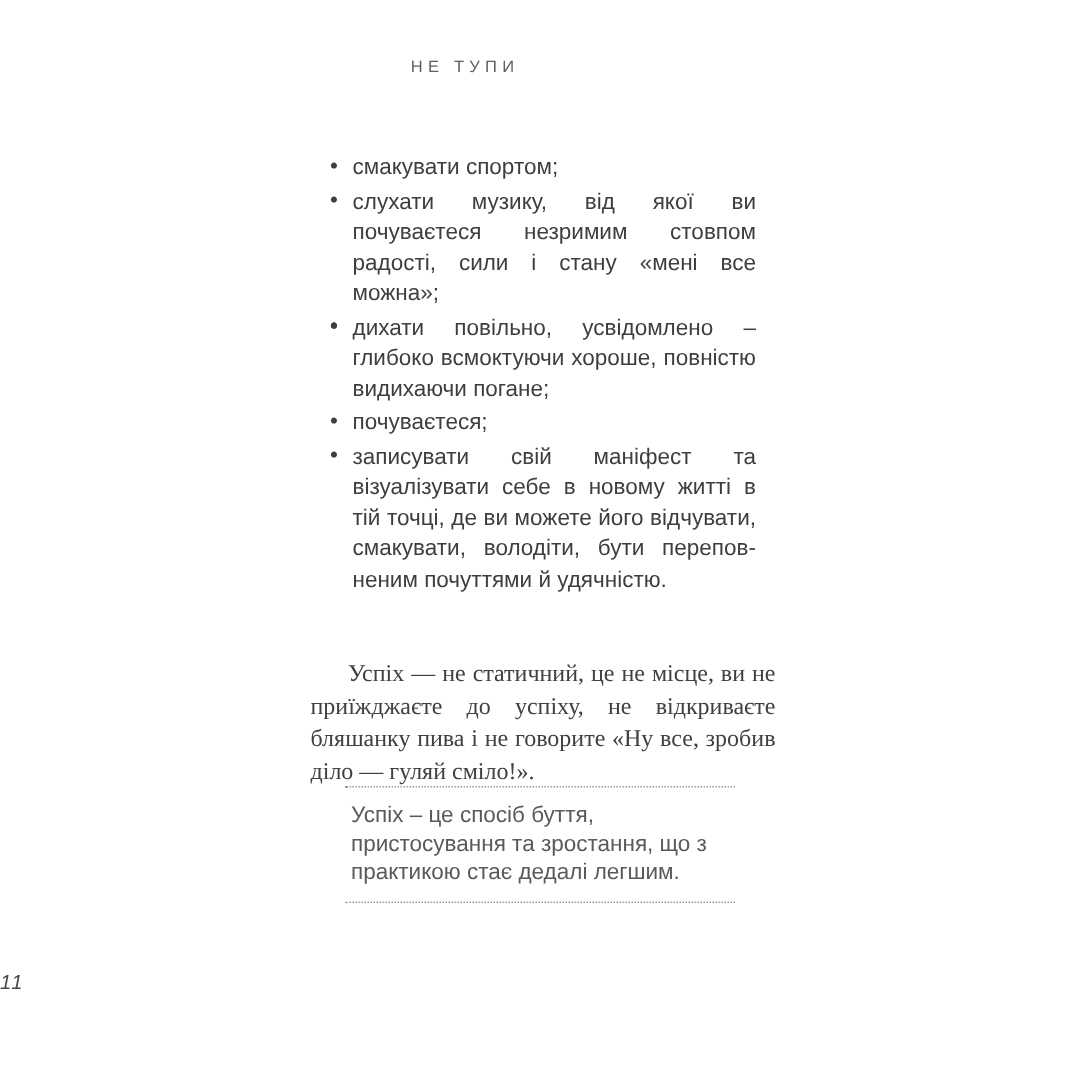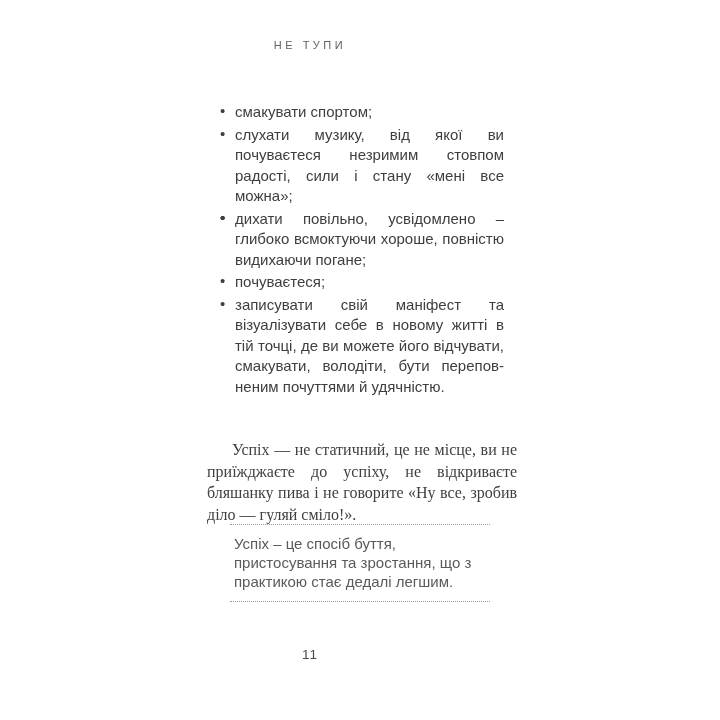--- a/index.html
+++ b/index.html
@@ -76,24 +76,25 @@
   .quote-text {
     font-size: 15px;
     line-height: 19px;
     color: #5a5a5a;
   }
   .page-number {
     position: absolute;
     top: 647px;
     left: 0;
     right: 0;
-    text-align: center;
+    text-align: left;
     font-size: 13.5px;
     letter-spacing: 1px;
     color: #4a4a4a;
+    font-style: italic;
   }
 </style>
 </head>
 <body>
 
 <div class="page">
 
   <div class="running-head">НЕ ТУПИ</div>
 
   <ul class="bullet-list">

